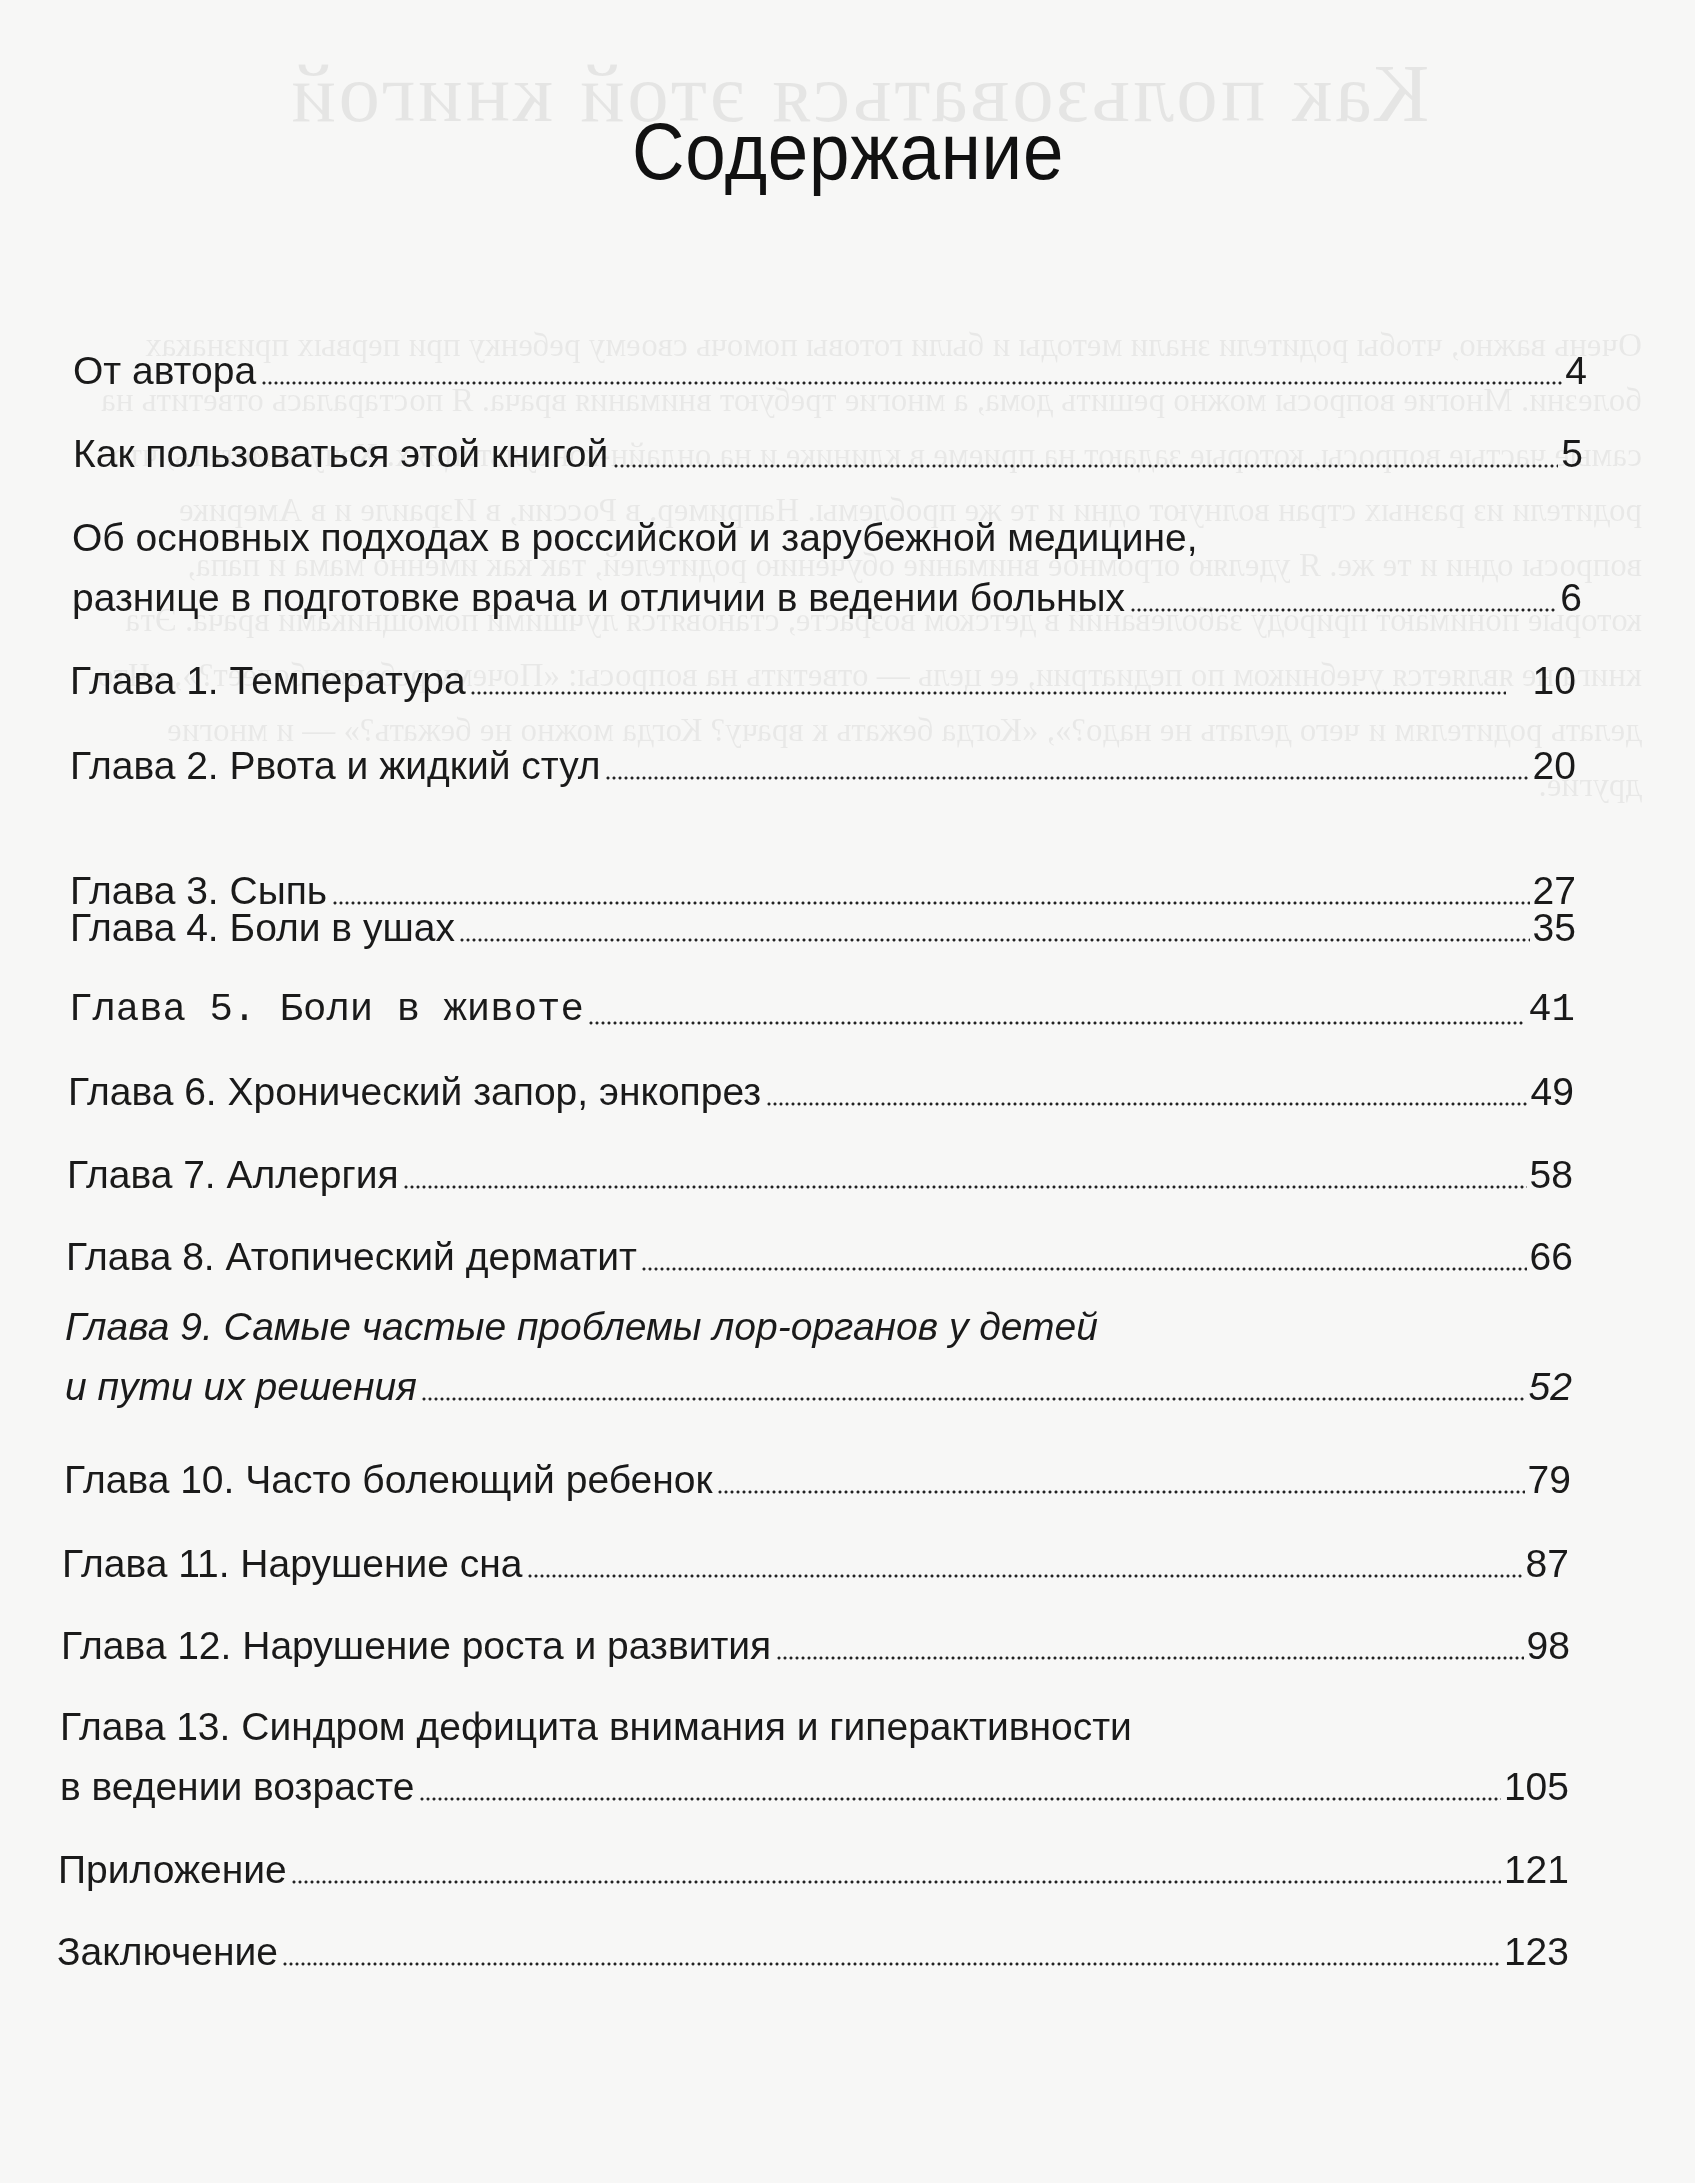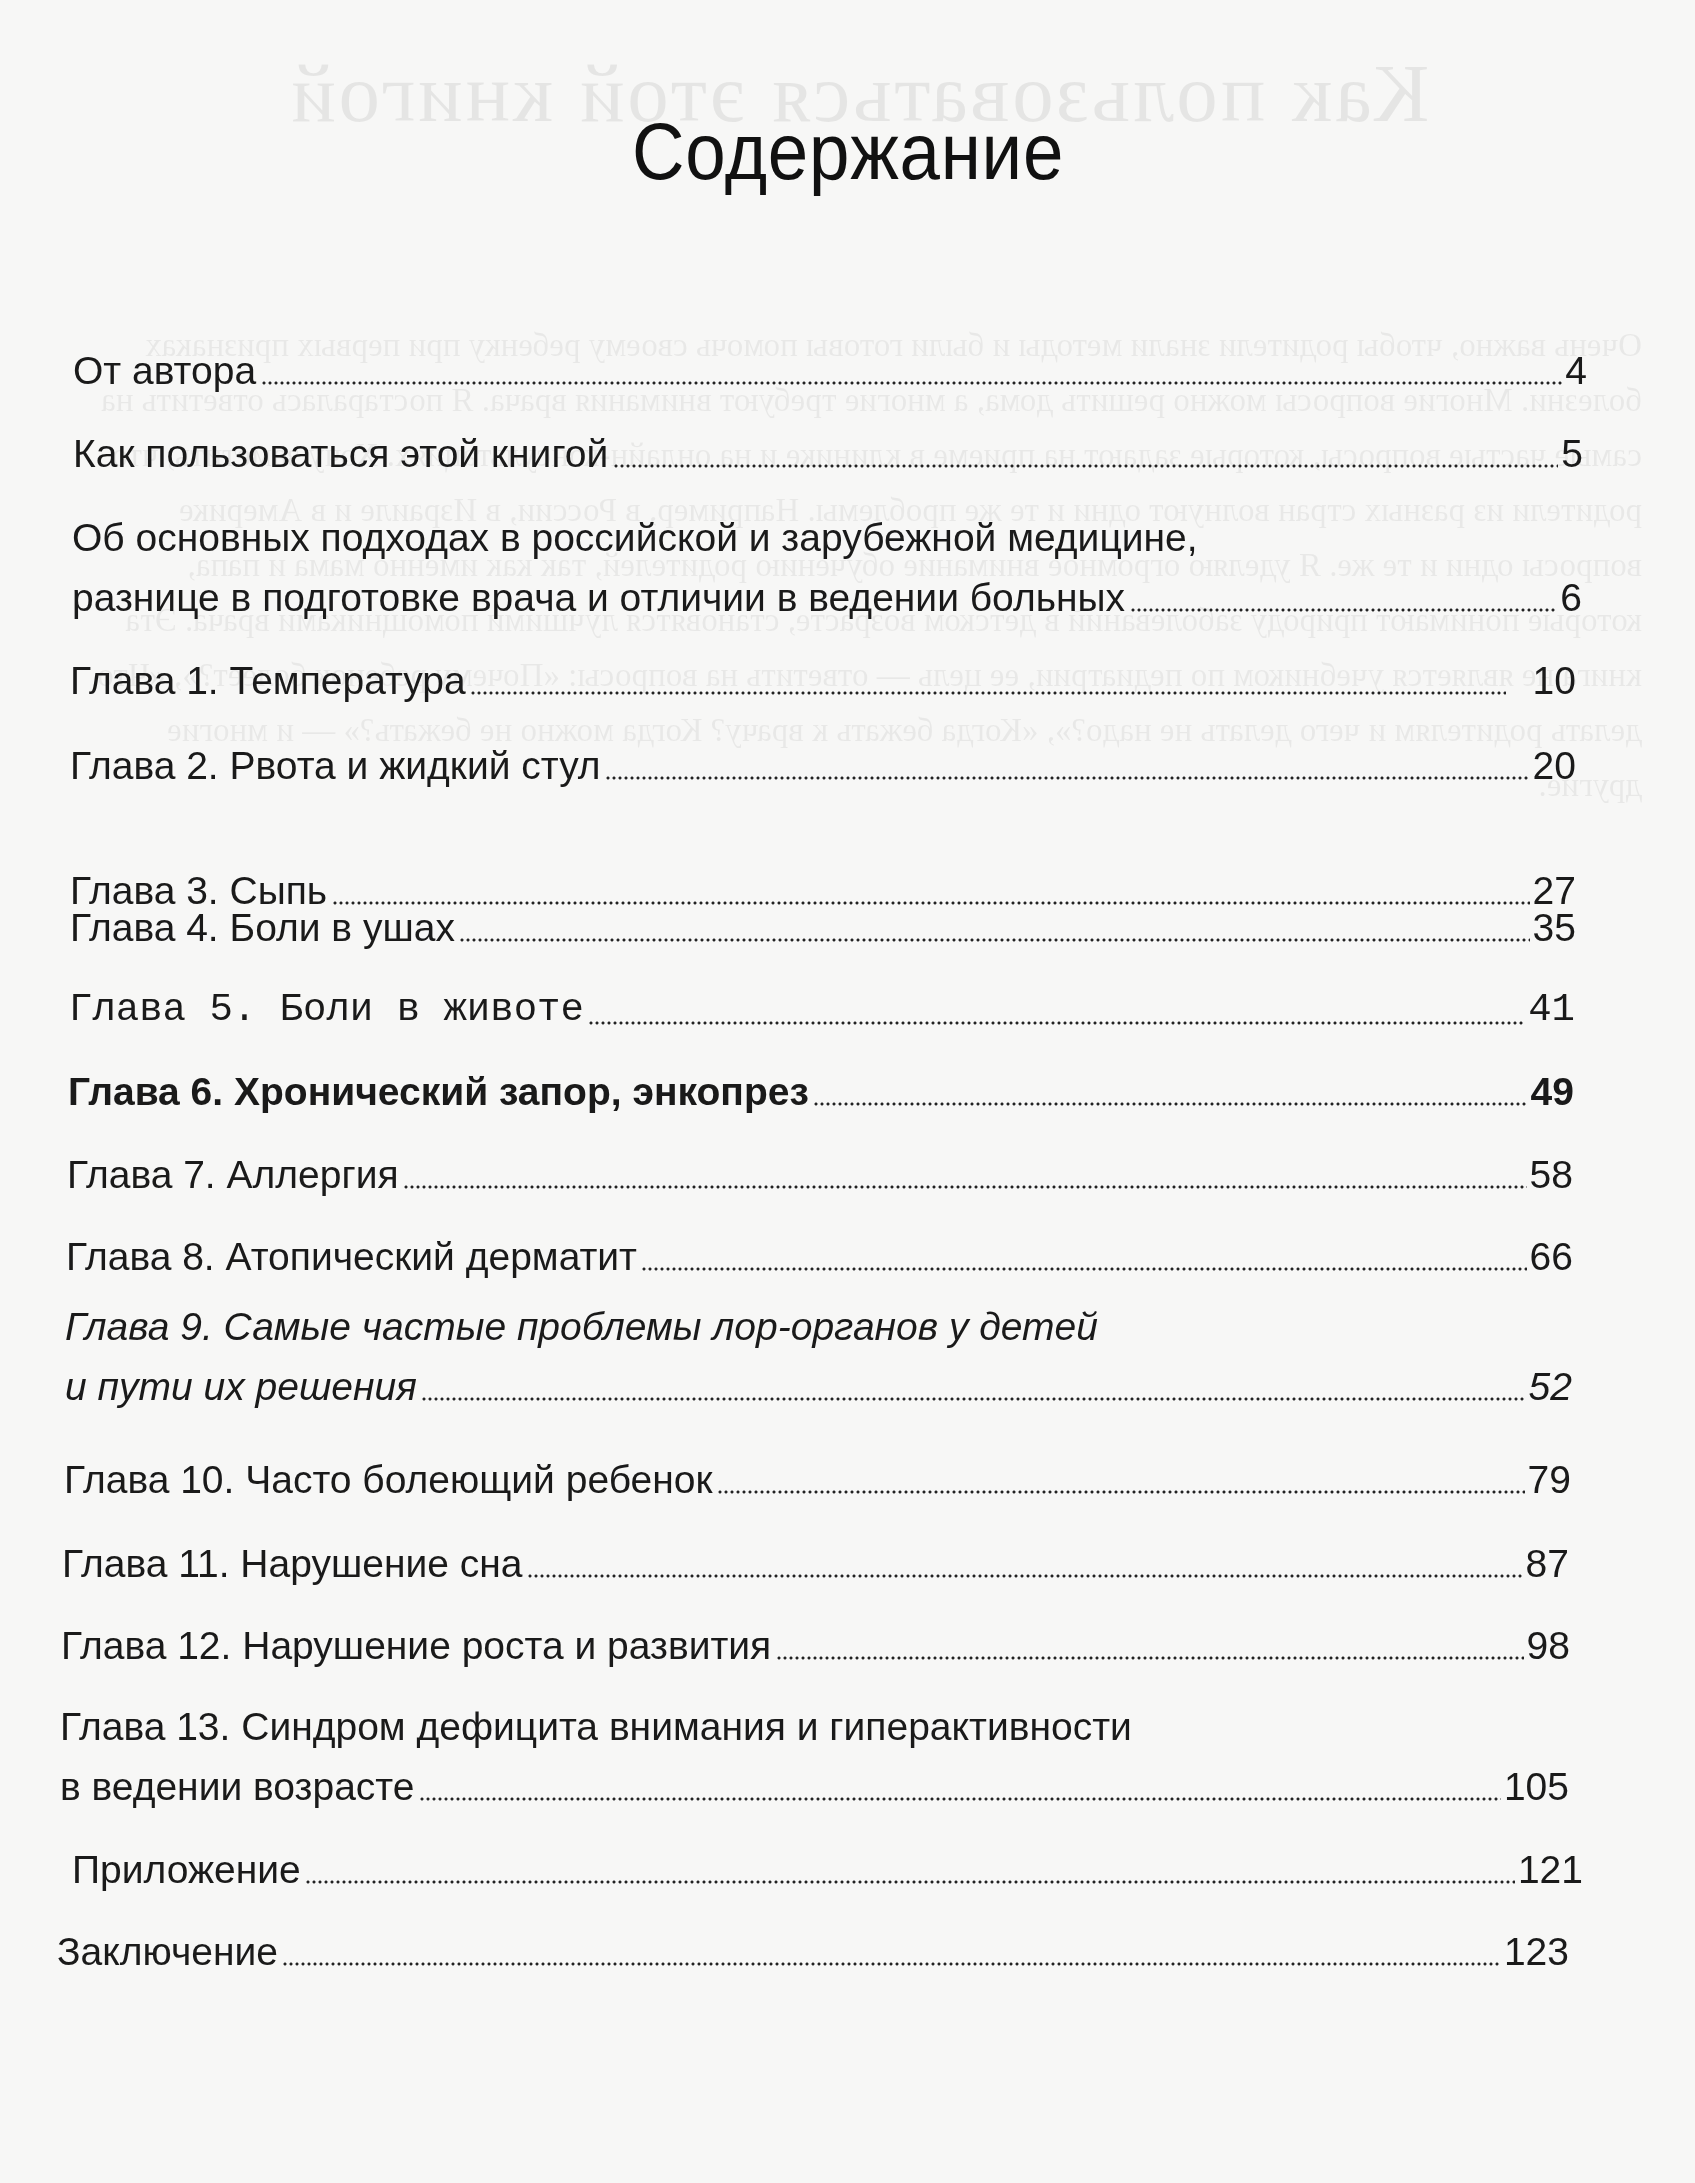--- a/index.html
+++ b/index.html
@@ -190,21 +190,21 @@
   <div class="entry" style="left:69px; top:988px; width:1506px;font-family:Liberation Mono, monospace;">
     <div class="title-wrap">
       <div class="last-row">
         <span class="label">Глава 5. Боли в животе</span>
         <span class="leader"></span>
       </div>
     </div>
     <span class="page">41</span>
   </div>
 
-  <div class="entry" style="left:68px; top:1069px; width:1506px;font-weight:bold;">
+  <div class="entry" style="left:68px; top:1069px; width:1506px;">
     <div class="title-wrap">
       <div class="last-row">
         <span class="label">Глава 6. Хронический запор, энкопрез</span>
         <span class="leader"></span>
       </div>
     </div>
     <span class="page">49</span>
   </div>
 
   <div class="entry" style="left:67px; top:1152px; width:1506px;">
@@ -272,21 +272,21 @@
     <div class="title-wrap">
       <div class="line1">Глава 13. Синдром дефицита внимания и гиперактивности</div>
       <div class="last-row">
         <span class="label">в ведении возрасте</span>
         <span class="leader"></span>
       </div>
     </div>
     <span class="page">105</span>
   </div>
 
-  <div class="entry" style="left:72px; top:1847px; width:1511px;">
+  <div class="entry" style="left:58px; top:1847px; width:1511px;">
     <div class="title-wrap">
       <div class="last-row">
         <span class="label">Приложение</span>
         <span class="leader"></span>
       </div>
     </div>
     <span class="page">121</span>
   </div>
 
   <div class="entry" style="left:57px; top:1929px; width:1512px;align-items:flex-end;">

